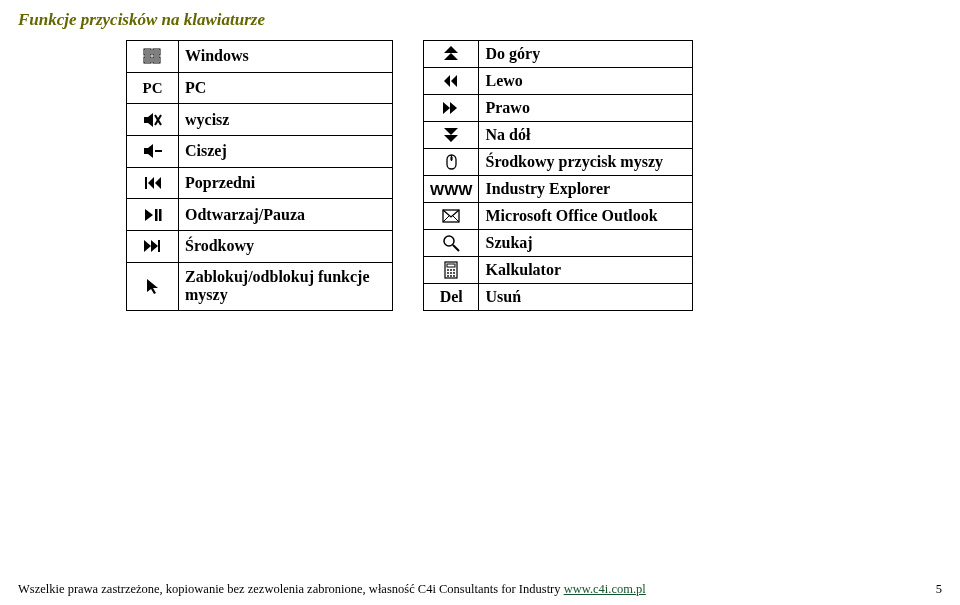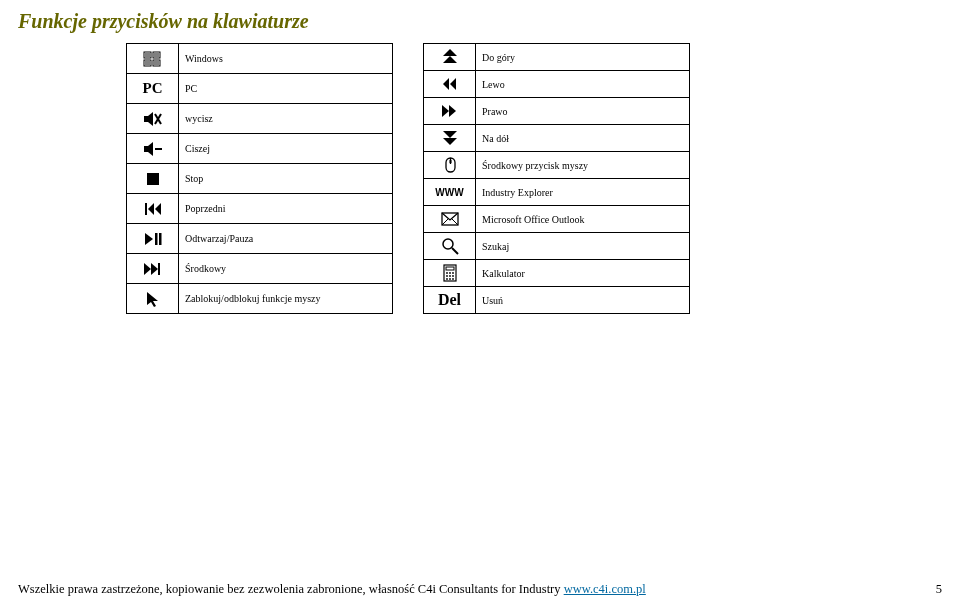--- a/index.html
+++ b/index.html
@@ -9,39 +9,39 @@
     padding: 0;
     background: #fff;
     width: 960px;
     height: 605px;
     position: relative;
   }
   .page {
     padding: 10px 18px 0 18px;
   }
   .title {
-    font-size: 20px;
+    font-size: 17px;
     font-weight: bold;
     font-style: italic;
     color: #666600;
     margin: 0 0 10px 0;
   }
   .tables-wrap {
     display: flex;
     gap: 30px;
     padding-left: 108px;
   }
   table {
     border-collapse: collapse;
   }
   td {
     border: 1px solid #000;
     padding: 2px 6px;
-    font-size: 10px;
-    font-weight: normal;
+    font-size: 16px;
+    font-weight: bold;
     vertical-align: middle;
     height: 27px;
   }
   .col-icon {
     width: 52px;
     text-align: center;
   }
   .col-label {
     width: 214px;
   }
@@ -57,21 +57,21 @@
   .footer {
     position: absolute;
     bottom: 8px;
     left: 18px;
     right: 18px;
     font-size: 12.5px;
     font-family: "Times New Roman", serif;
     display: flex;
     justify-content: space-between;
   }
-  .footer a { color: #0369a1; text-decoration: underline; }
+  .footer a { color: #14532d; text-decoration: underline; }
 </style>
 </head>
 <body>
 
 <svg width="0" height="0" style="position:absolute">
 <defs>
   <g id="i-windows">
     <rect x="2" y="3" width="7" height="6" fill="none" stroke="#000" stroke-width="1"></rect>
     <rect x="11" y="3" width="7" height="6" fill="none" stroke="#000" stroke-width="1"></rect>
     <rect x="2" y="11" width="7" height="6" fill="none" stroke="#000" stroke-width="1"></rect>
@@ -206,28 +206,20 @@
       <tr>
         <td class="col-icon">
               <svg width="22" height="20">
                 <use href="#i-vol-down"></use>
               </svg>
             </td>
         <td class="col-label">Ciszej</td>
       </tr>
       <tr>
         <td class="col-icon">
-              <svg width="20" height="20">
-                <use href="#i-stop"></use>
-              </svg>
-            </td>
-        <td class="col-label">Stop</td>
-      </tr>
-      <tr>
-        <td class="col-icon">
               <svg width="22" height="20">
                 <use href="#i-prev"></use>
               </svg>
             </td>
         <td class="col-label">Poprzedni</td>
       </tr>
       <tr>
         <td class="col-icon">
               <svg width="22" height="20">
                 <use href="#i-play-pause"></use>
@@ -290,21 +282,21 @@
       </tr>
       <tr>
         <td class="col-icon">
               <svg width="20" height="20">
                 <use href="#i-mouse"></use>
               </svg>
             </td>
         <td class="col-label">Środkowy przycisk myszy</td>
       </tr>
       <tr>
-        <td class="col-icon" style="font-family:Arial;font-size:10px;font-weight:bold">WWW</td>
+        <td class="col-icon" style="font-family:Arial;font-size:15px;font-weight:bold">WWW</td>
         <td class="col-label">Industry Explorer</td>
       </tr>
       <tr>
         <td class="col-icon">
               <svg width="20" height="20">
                 <use href="#i-mail"></use>
               </svg>
             </td>
         <td class="col-label">Microsoft Office Outlook</td>
       </tr>

